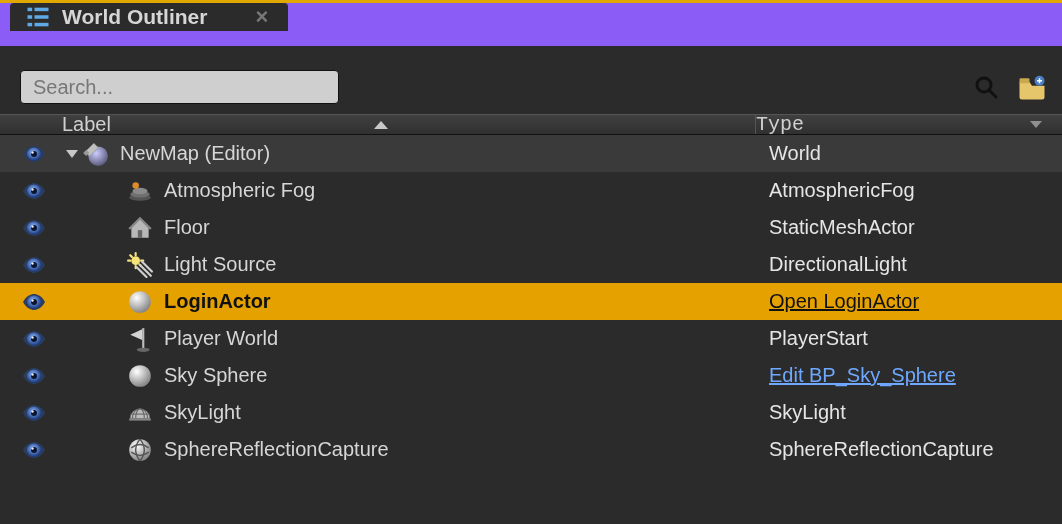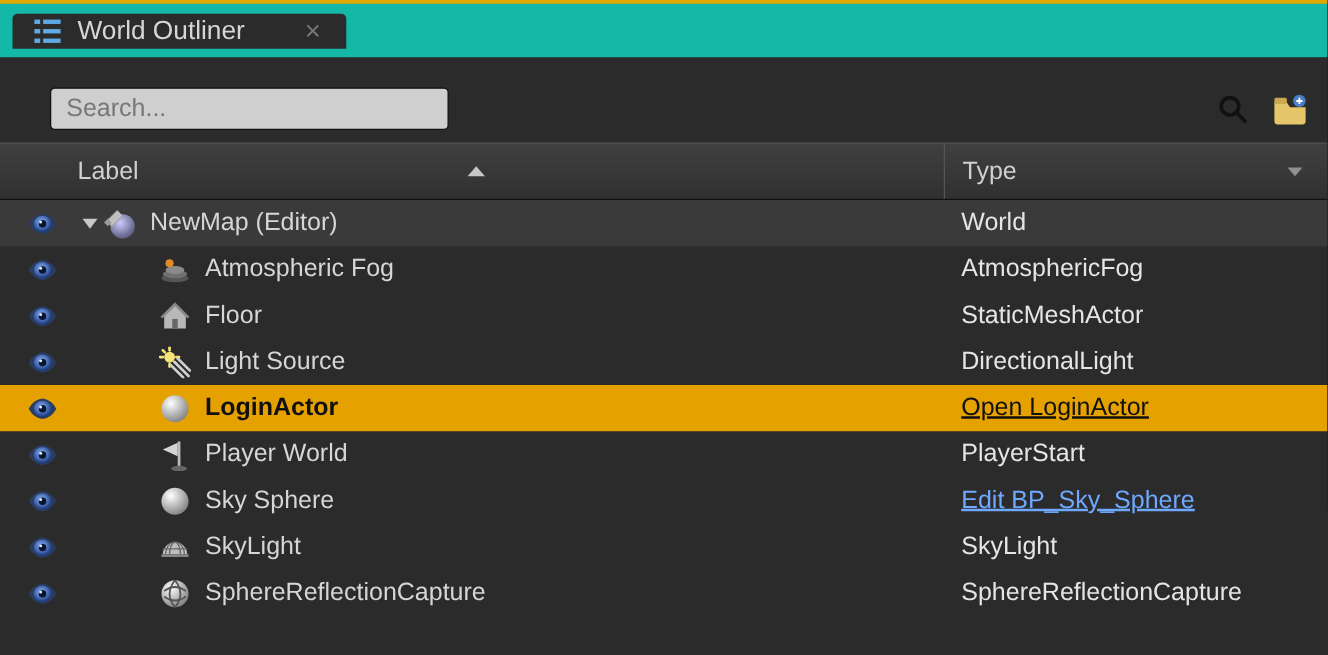--- a/index.html
+++ b/index.html
@@ -6,25 +6,26 @@
   body {
     font-family: "Segoe UI", Arial, sans-serif;
     background: #1a1a1a;
     width: 1062px;
     height: 524px;
     overflow: hidden;
     user-select: none;
   }
   .tabbar {
     height: 46px;
-    background: #14b8a6;
+    background: #8b5cf6;
     border-top: 3px solid #e0a800;
     display: flex;
-    align-items: center;
+    align-items: flex-start;
     padding-left: 10px;
+    font-weight: bold;
   }
   .tab {
     display: flex;
     align-items: center;
     background: #2b2b2b;
     color: #d6d6d6;
     padding: 0 20px 0 14px;
     gap: 10px;
     font-size: 21px;
     border-radius: 4px 4px 0 0;
@@ -52,40 +53,40 @@
     flex: 1;
     height: 34px;
     background: #cfcfcf;
     border: 1px solid #111;
     border-radius: 4px;
     padding: 0 40px 0 12px;
     font-size: 20px;
     color: #333;
     position: relative;
   }
-  .search-wrap { position: relative; flex:1;margin-left:20px; }
+  .search-wrap { position: relative; flex:1; }
   .search-icon {
     position: absolute;
     right: 8px;
     top: 50%;
     transform: translateY(-50%);
     pointer-events: none;
   }
   .search-icon svg { width: 24px; height:24px; display:block; }
   .filter-btn {
     width: 36px; height: 34px;
     display:flex; align-items:center; justify-content:center;
     cursor: pointer;
   }
   .filter-btn svg { width: 30px; height: 26px; display:block; }
 
   .header-row {
     display: flex;
     align-items: center;
-    height: 46px;
+    height: 21px;
     background: linear-gradient(#404040, #303030);
     border-top: 1px solid #555;
     border-bottom: 1px solid #111;
     color: #d0d0d0;
     font-size: 20px;
     padding-left: 20px;
   }
   .header-row .col-label {
     flex: 0 0 735px;
     padding-left: 42px;
@@ -96,27 +97,27 @@
     left: 354px;
     top: 50%;
     transform: translateY(-50%);
     width:0;height:0;
     border-left:7px solid transparent;
     border-right:7px solid transparent;
     border-bottom:8px solid #c8c8c8;
   }
   .header-row .col-type {
     flex: 1;
-    padding-left: 14px;
     border-left: 1px solid #555;
     display:flex;
     align-items:center;
     justify-content:space-between;
     padding-right: 20px;
     height:100%;
+    font-family:Liberation Mono, monospace;
   }
   .col-type-menu {
     width:0;height:0;
     border-left:6px solid transparent;
     border-right:6px solid transparent;
     border-top:7px solid #909090;
   }
 
   .rows { }
   .row {

